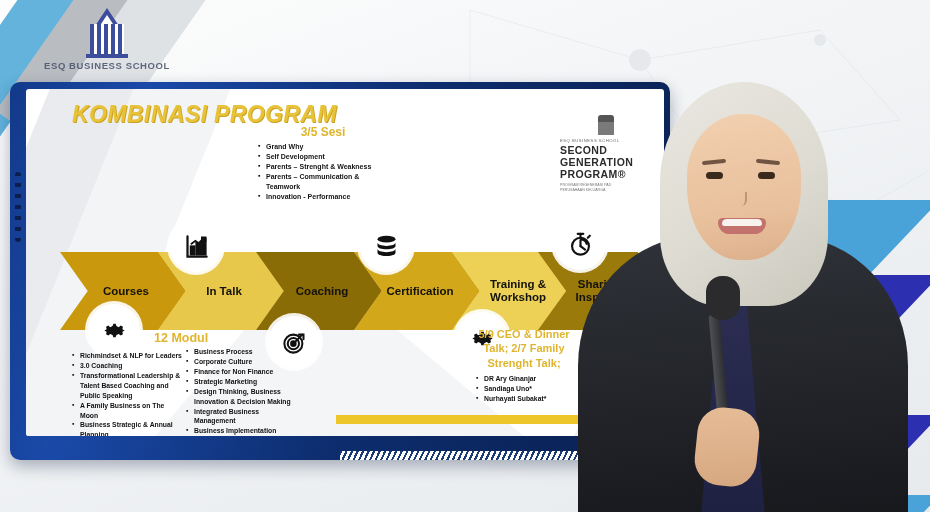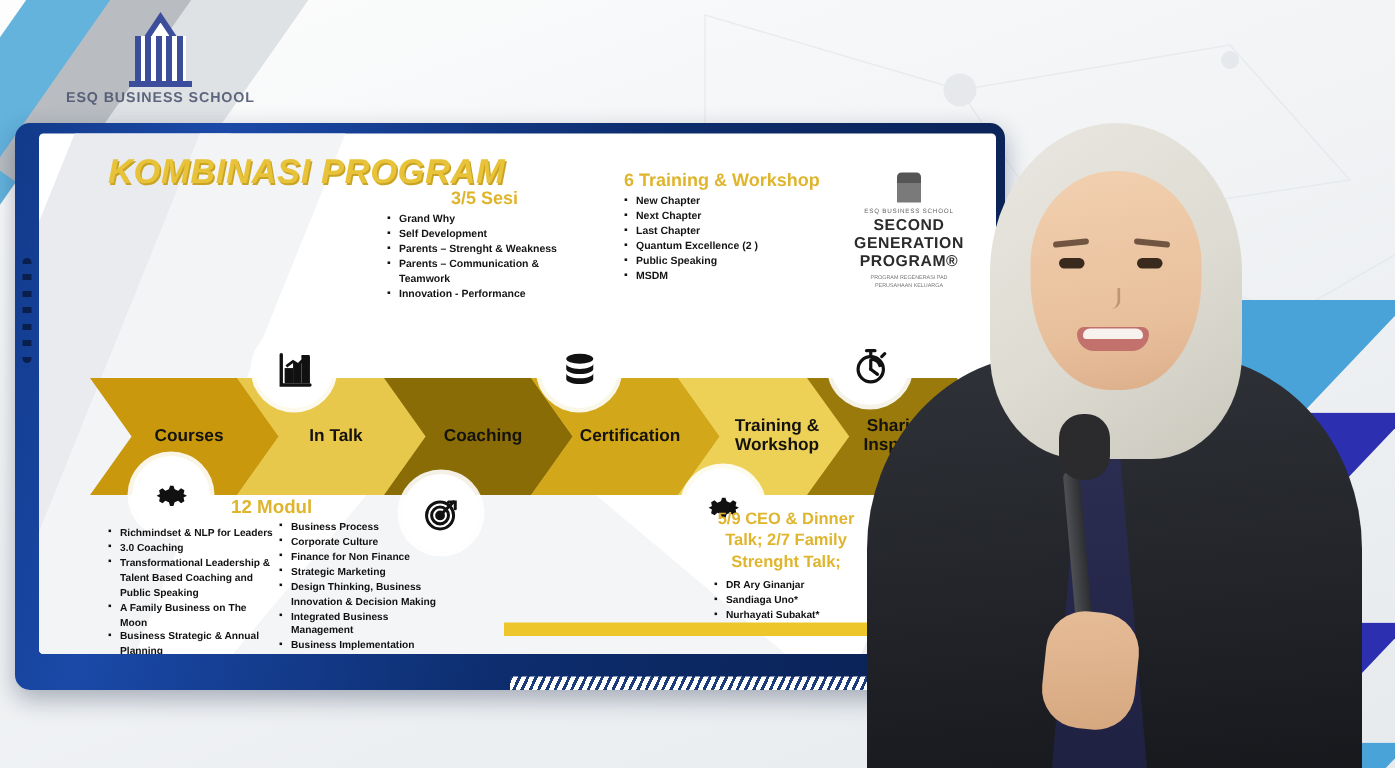--- a/index.html
+++ b/index.html
@@ -83,21 +83,21 @@
   .blk li::before { content:'▪'; position: absolute; left: 0; top: -1px; font-size: 7px; color: #111; }
   .sub-note { font-size: 7.2px; color:#101010; line-height: 1.45; text-align:center; font-weight: 700; }
 
   .blk-credits { left: 60px; top: 52px; width: 130px; text-align: center; }
   .blk-credits .blk-head { font-size: 13px; }
   .blk-sesi { left: 232px; top: 36px; width: 130px; }
   .blk-sesi .blk-head { font-size: 12px; }
   .blk-training { left: 390px; top: 24px; width: 150px; }
   .blk-training .blk-head { font-size: 12px; }
 
-  .sgp-logo { position: absolute; right: 12px; top: 26px; width: 92px; text-align: center; color:#2b2b2b; }
+  .sgp-logo { position: absolute; right: 12px; top: 26px; width: 92px; color:#2b2b2b; }
   .sgp-icon { width: 16px; height: 20px; margin: 0 auto 3px;
               background: linear-gradient(180deg,#555 0 35%,#7a7a7a 35% 100%); border-radius: 3px 3px 0 0;}
   .sgp-kicker { font-size: 4.2px; letter-spacing: .5px; color:#666; margin-bottom:2px; }
   .sgp-name { font-size: 10.5px; font-weight: 700; line-height: 1.12; letter-spacing: .4px; }
   .sgp-tag { font-size: 3.6px; color: #777; line-height: 1.3; margin-top: 3px; }
 
   
   .chevrons { position: absolute; left: 34px; top: 163px; width: 590px; height: 78px; }
   .chev {
     position: absolute; top: 0; height: 78px; width: 126px;
@@ -120,21 +120,21 @@
   .bot-head { color:#e0b52e; font-weight:700; font-size: 11.5px; text-align: center; margin-bottom: 4px; }
   .bot ul { list-style: none; }
   .bot li { font-size: 6.8px; color: #111; line-height: 1.46; padding-left: 8px; position: relative; font-weight: 600; }
   .bot li::before { content:'▪'; position:absolute; left:0; top:-1px; color:#111; }
 
   .bot-modul-head { position: absolute; left: 128px; top: 242px; width: 120px;
                     color:#e0b52e; font-weight:700; font-size:12.5px; text-align:left; }
   .bot-c1 { left: 46px; top: 262px; width: 112px; }
   .bot-c2 { left: 160px; top: 258px; width: 112px; }
   .bot-sert { left: 300px; top: 246px; width: 110px; }
-  .bot-ceo { left: 432px; top: 250px; width: 132px; }
+  .bot-ceo { left: 432px; top: 238px; width: 132px; }
   .bot-ceo .bot-head { font-size: 11px; line-height: 1.3; }
   .bot-ceo li { text-align: left; }
 
   
   .mon-strip { position: absolute; right: 8px; bottom: 12px; width: 320px; height: 9px; background: #edc62b; }
   .mon-hatch {
     position: absolute; right: 0; bottom: 0px; width: 330px; height: 9px;
     background: repeating-linear-gradient(115deg,#1b3a7a 0 2px,#ffffff 2px 5px);
   }
 
@@ -251,31 +251,20 @@
         <div class="blk-head center">3/5 Sesi</div>
         <ul>
           <li>Grand Why</li>
           <li>Self Development</li>
           <li>Parents – Strenght &amp; Weakness</li>
           <li>Parents – Communication &amp; Teamwork</li>
           <li>Innovation - Performance</li>
         </ul>
       </div>
 
-      <div class="blk blk-training">
-        <div class="blk-head">6 Training &amp; Workshop</div>
-        <ul>
-          <li>New Chapter</li>
-          <li>Next Chapter</li>
-          <li>Last Chapter</li>
-          <li>Quantum Excellence (2 )</li>
-          <li>Public Speaking</li>
-          <li>MSDM</li>
-        </ul>
-      </div>
 
       <div class="sgp-logo">
         <div class="sgp-icon"></div>
         <div class="sgp-kicker">ESQ BUSINESS SCHOOL</div>
         <div class="sgp-name">
           <div>SECOND</div>
           <div>GENERATION</div>
           <div>PROGRAM®</div>
         </div>
         <div class="sgp-tag">

